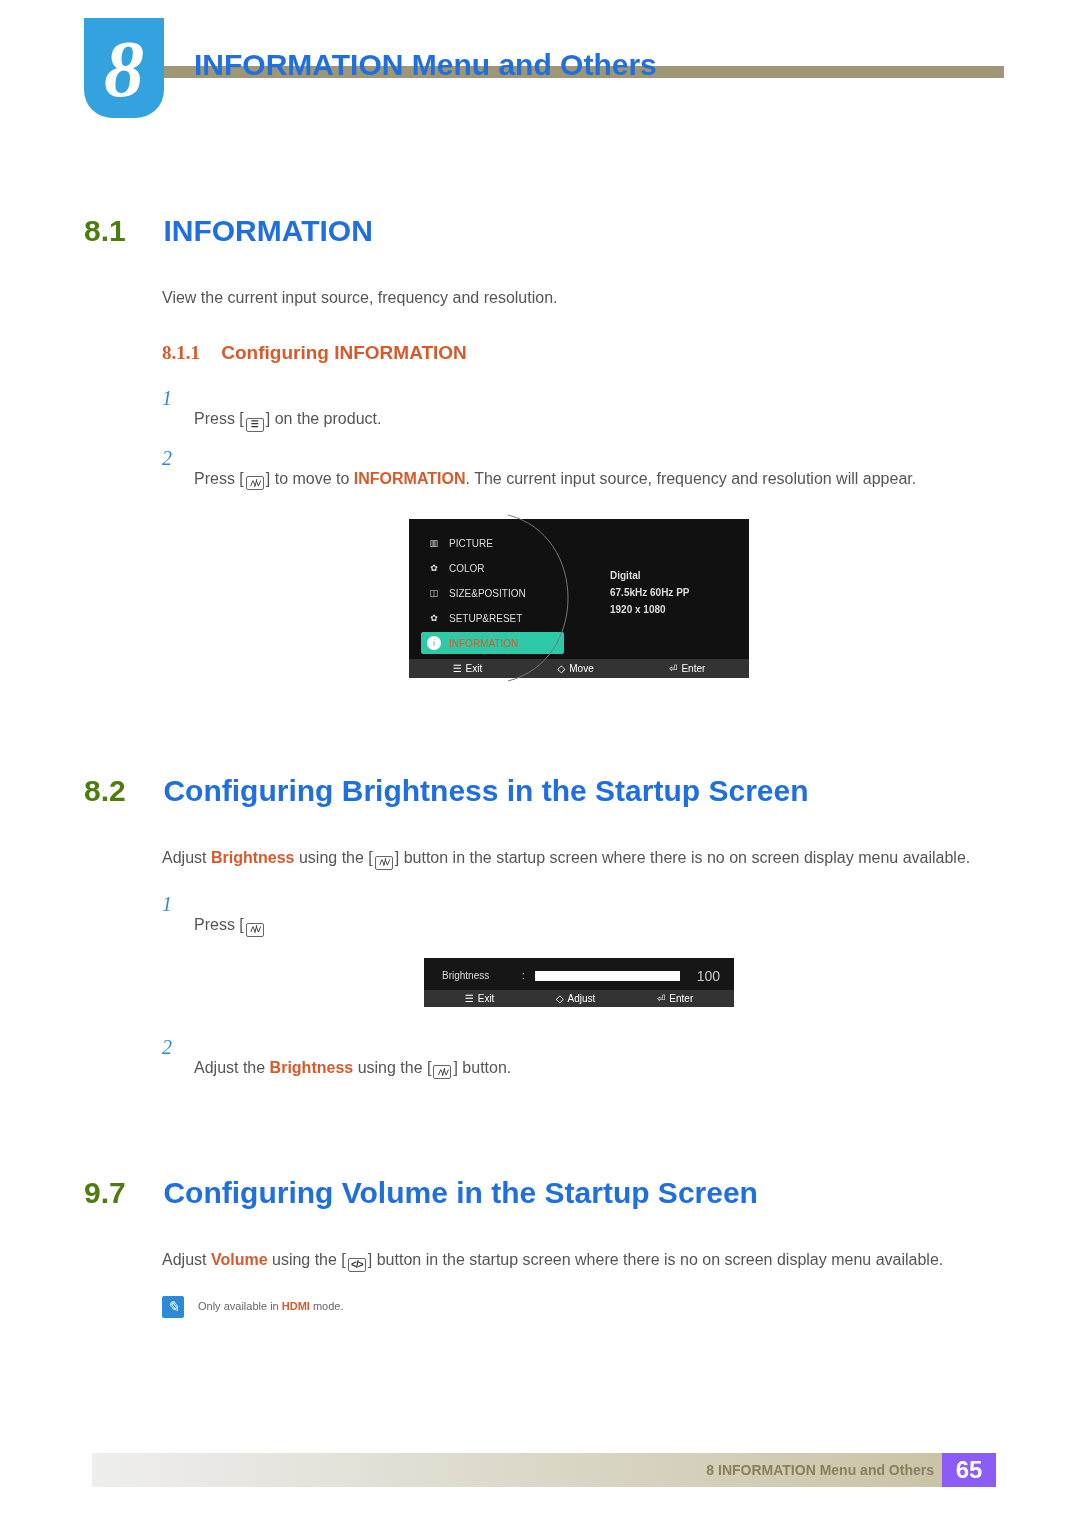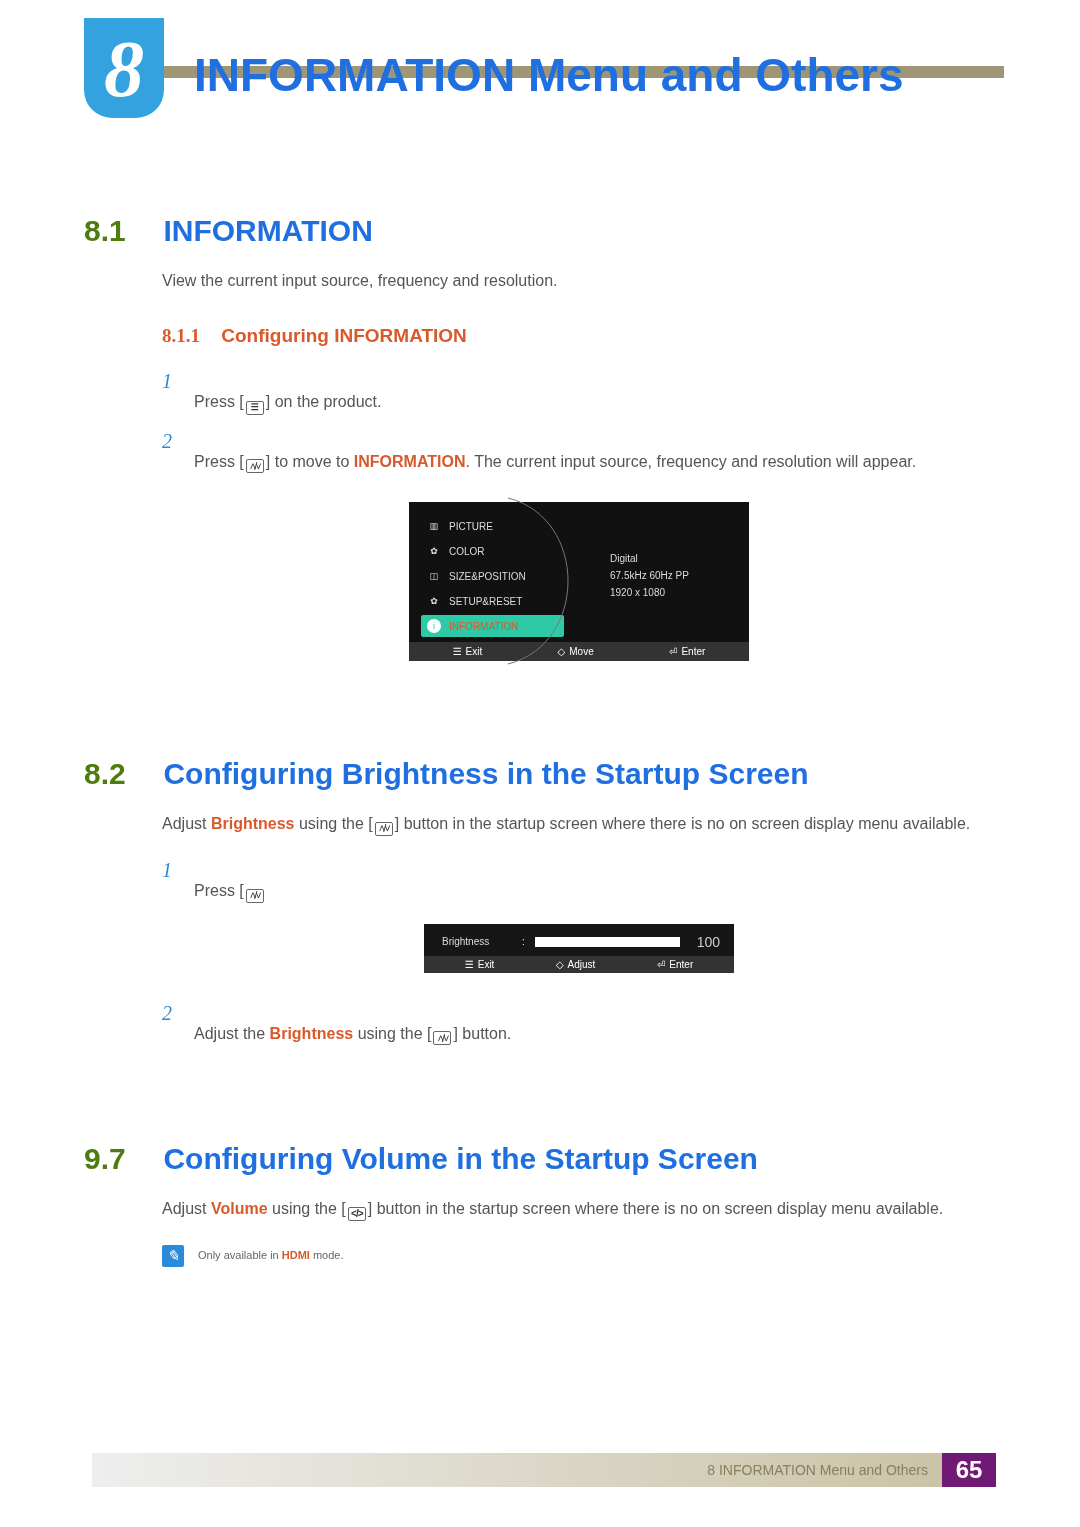--- a/index.html
+++ b/index.html
@@ -40,21 +40,21 @@
     font-weight: bold;
     text-align: center;
     line-height: 102px;
     font-style: italic;
     font-family: Georgia, serif;
   }
   .hdr .title {
     position: absolute;
     left: 194px;
     top: 30px;
-    font-size: 46px;
+    font-size: 30px;
     font-weight: bold;
     color: #1f6fe0;
   }
 
   .content { padding: 0 84px; }
 
   .sec { margin-top: 96px; }
   .secnum {
     display: inline-block;
     width: 75px;
@@ -63,21 +63,21 @@
     color: #4d7c0f;
     vertical-align: top;
   }
   .sectitle {
     display: inline-block;
     font-size: 30px;
     font-weight: bold;
     color: #1f6fe0;
   }
   .sec-body { margin-left: 78px; }
-  .para { font-size: 16px; color: #555; margin-top: 21px; line-height: 1.5; }
+  .para { font-size: 16px; color: #555; margin-top: 38px; line-height: 1.5; }
 
   .subsec { margin-top: 32px; font-size: 19px; color: #d85a2b; font-weight: bold; }
   .subsec .sn { margin-right: 16px; font-family: Liberation Serif, serif; }
 
   .steps { margin-top: 18px; }
   .step { display: flex; gap: 14px; margin-top: 10px; line-height: 1.6; }
   .step .num {
     font-family: Georgia, serif;
     font-style: italic;
     font-size: 20px;
@@ -145,20 +145,21 @@
     top: -8px;
     width: 132px;
     height: 230px;
   }
   .osd-info {
     flex: 1;
     padding: 48px 14px 0 46px;
     font-size: 10px;
     color: #ddd;
     line-height: 1.7;
+    font-weight: bold;
   }
   .osd-foot {
     display: flex;
     background: #333;
     font-size: 10px;
     padding: 4px 10px;
     gap: 8px;
     align-items: center;
     justify-content: space-around;
   }
@@ -224,29 +225,29 @@
     right: 84px;
     height: 34px;
     display: flex;
   }
   .ftr-bar {
     flex: 1;
     background: linear-gradient(to right, #eee 0%, #cac3a6 100%);
     display: flex;
     align-items: center;
     justify-content: flex-end;
-    padding-right: 14px;
+    padding-right: 8px;
     font-size: 14px;
-    font-weight: normal;
+    font-weight: bold;
     color: #887f5c;
     margin-left: 8px;
   }
   .ftr-num {
     width: 54px;
-    background: #701a75;
+    background: #8b5cf6;
     color: #fff;
     font-size: 24px;
     font-weight: bold;
     display: flex;
     align-items: center;
     justify-content: center;
   }
 
   .updown { font-size: 11px; letter-spacing: -2px; }
   .leftright { font-size: 10px; letter-spacing: -1px; font-weight: bold; }

